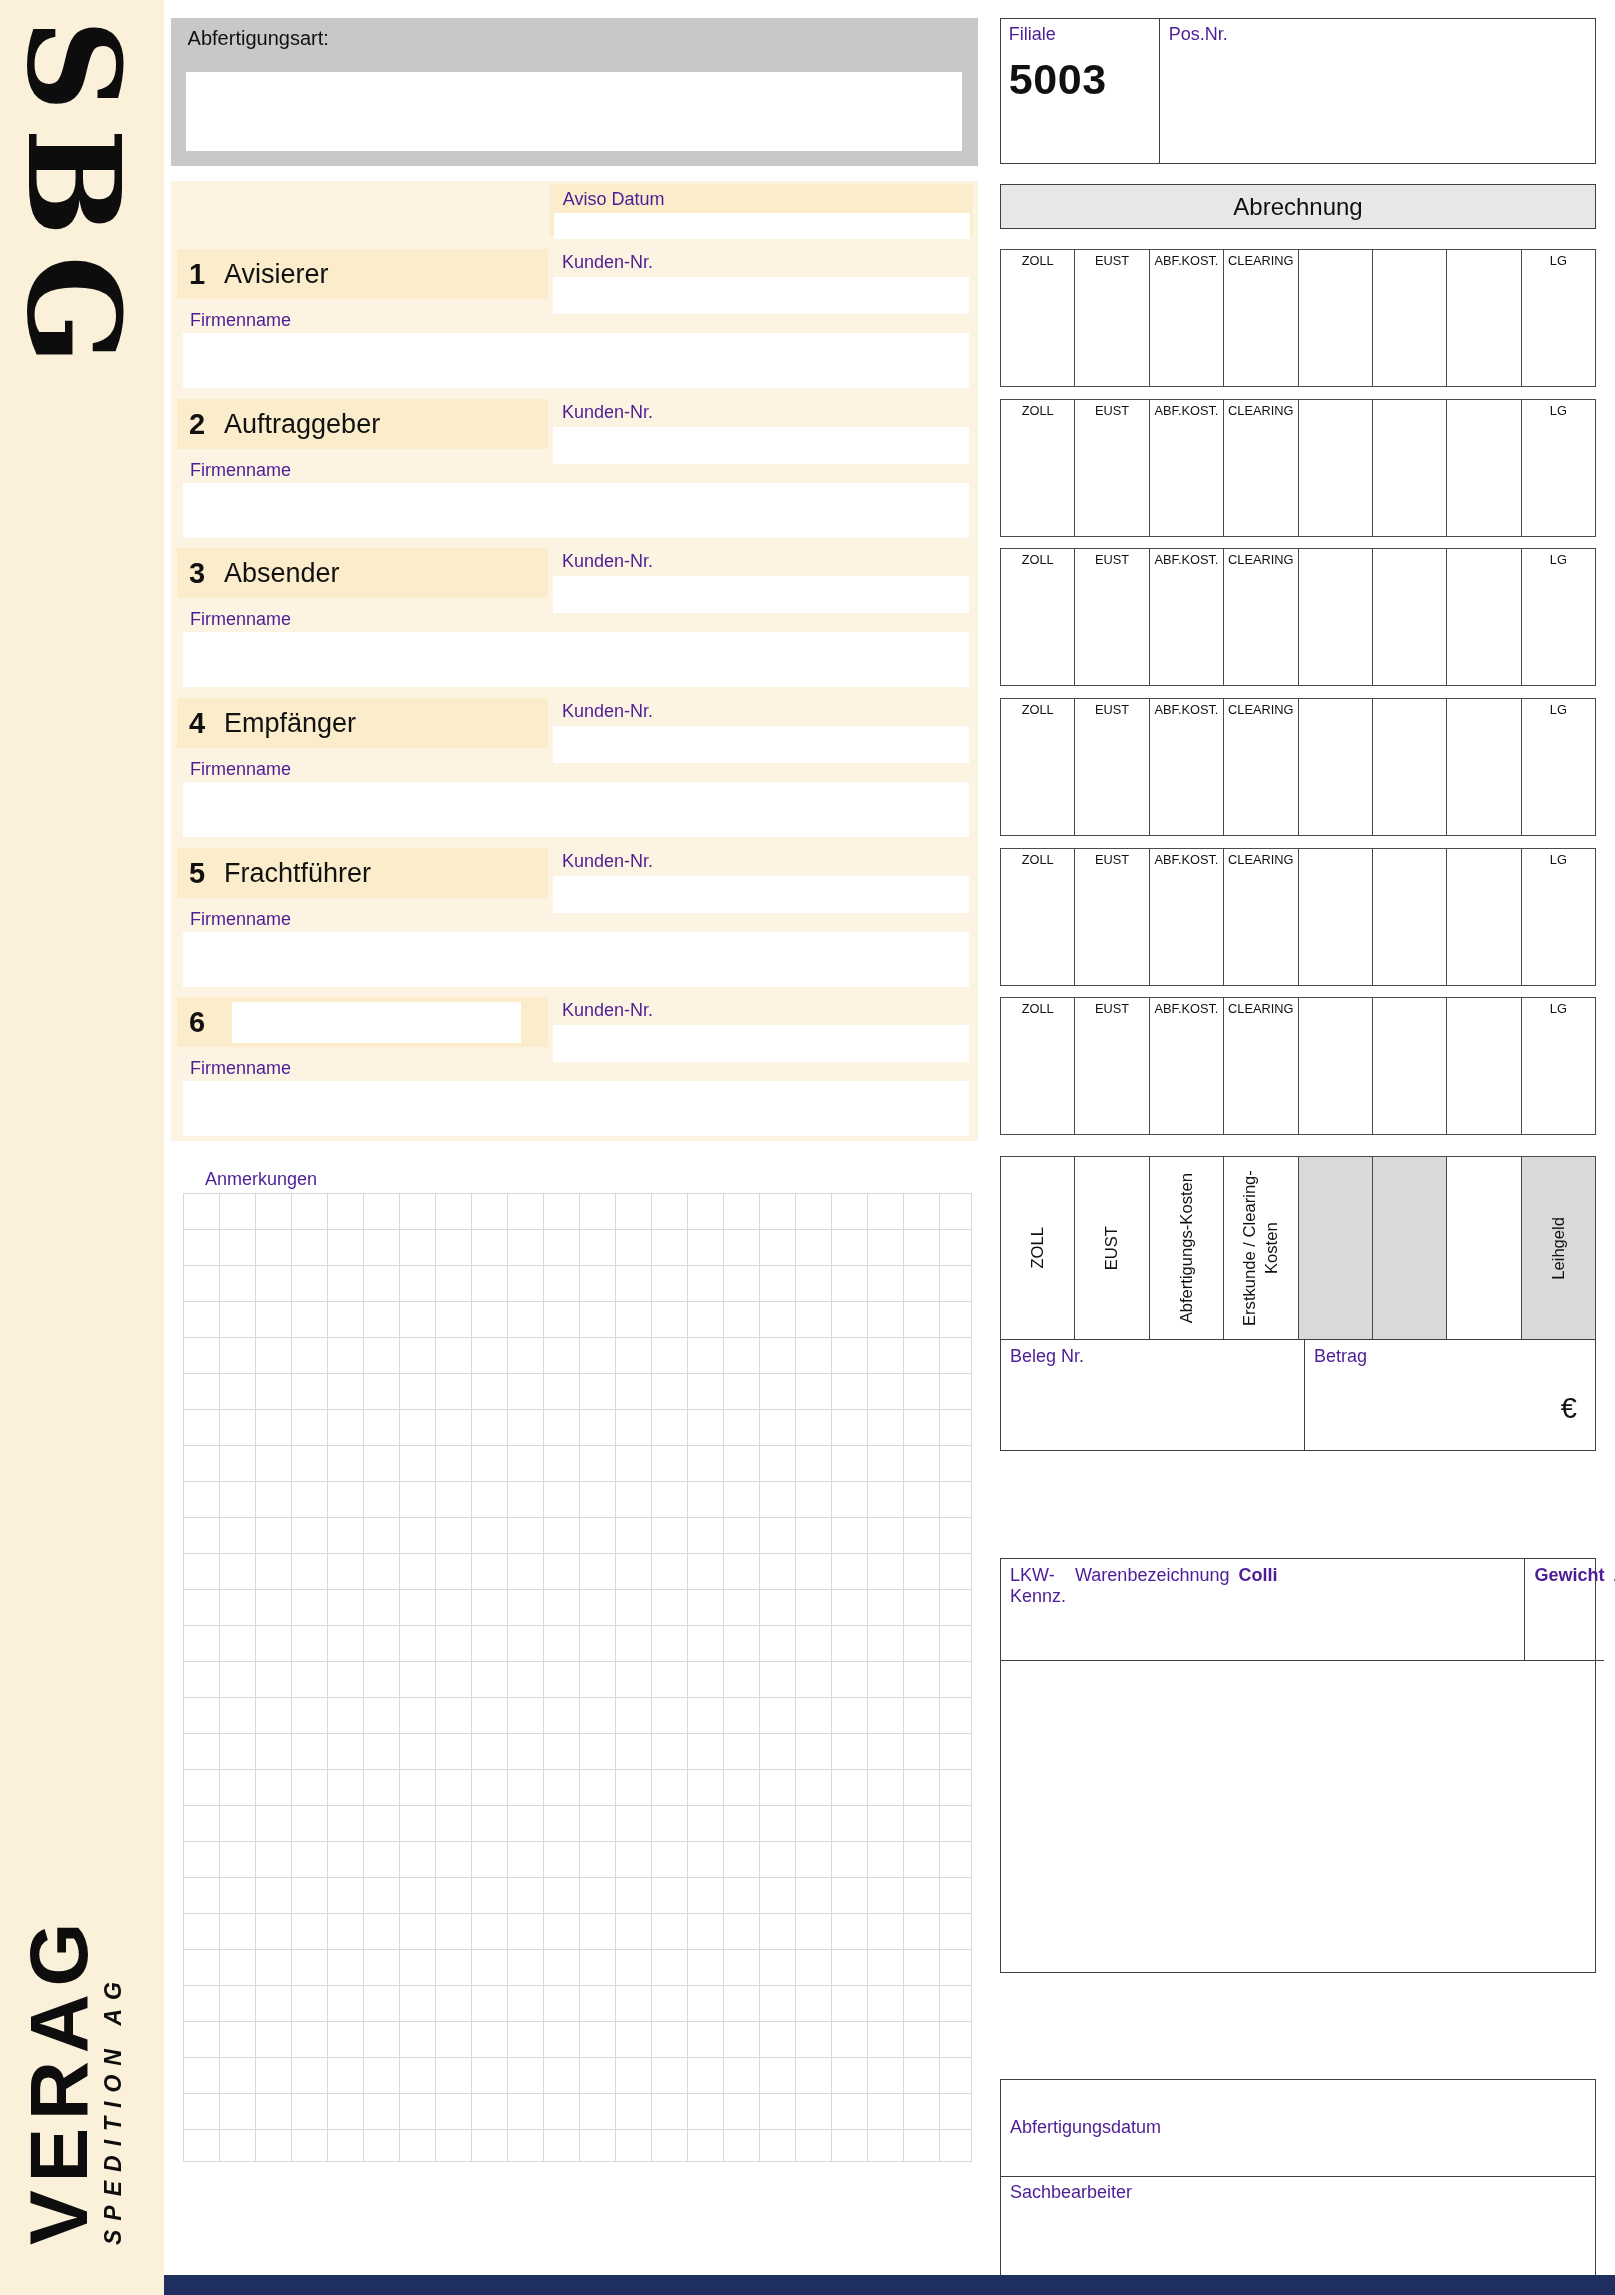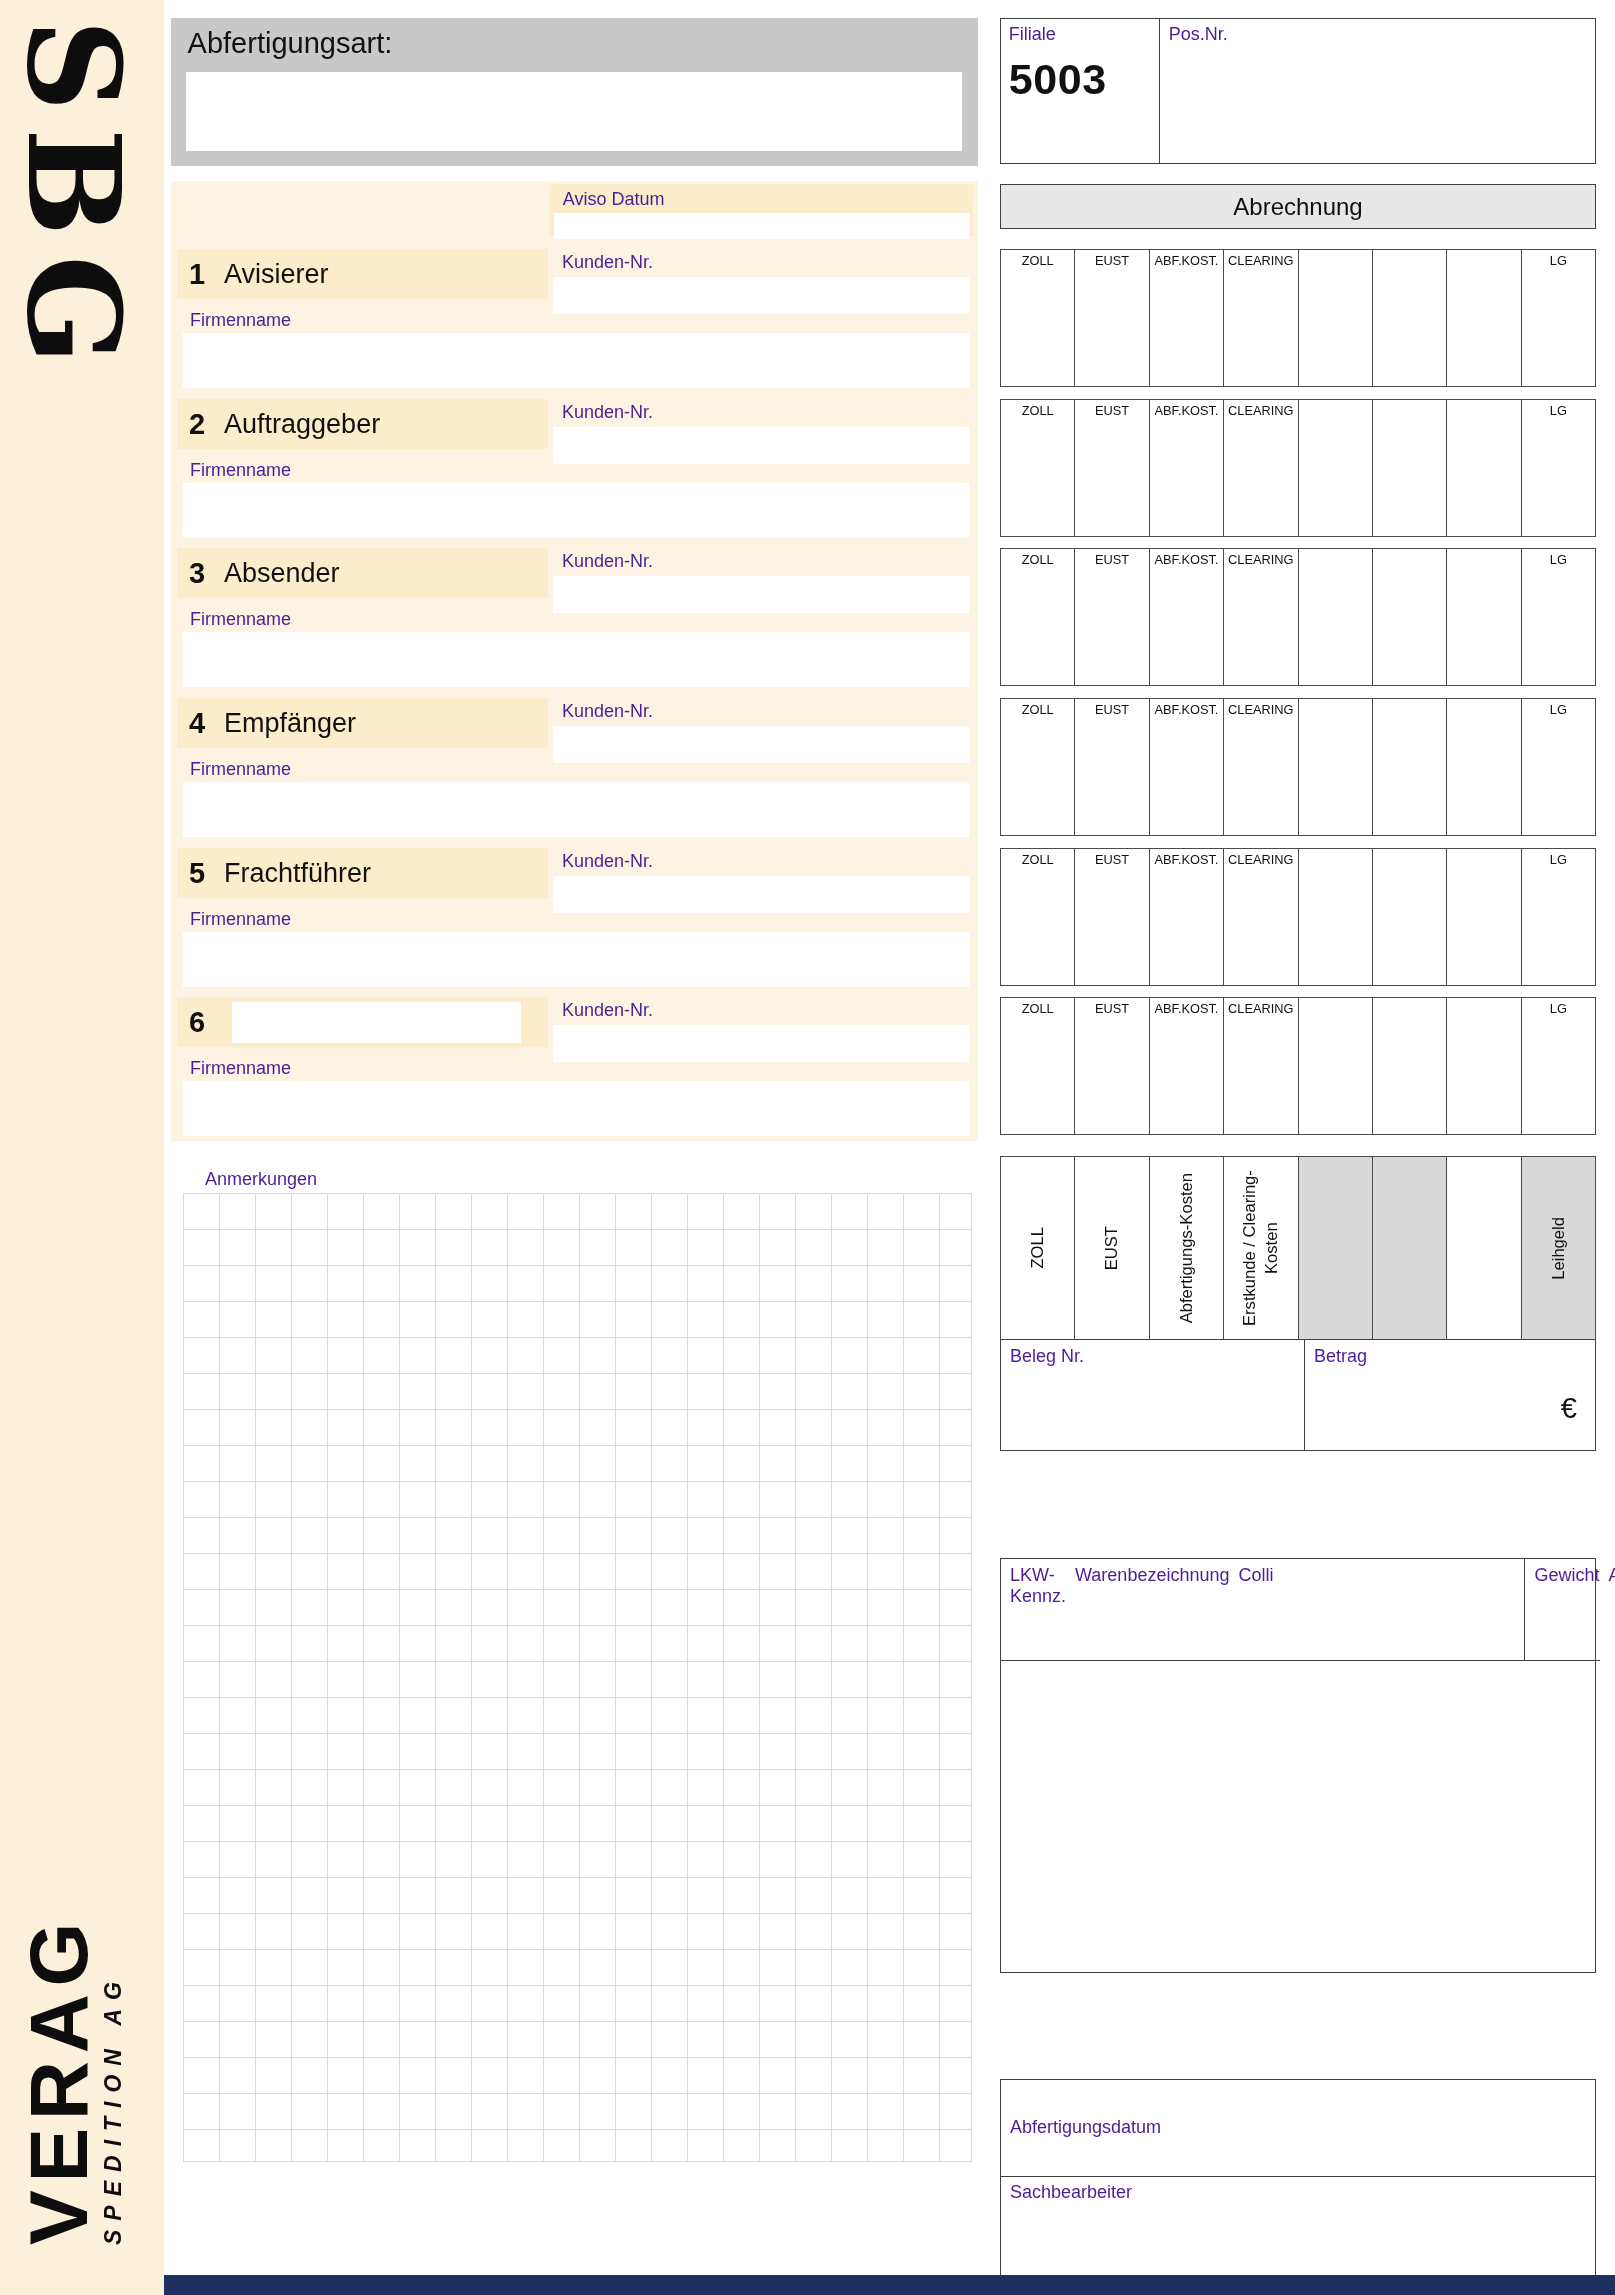--- a/index.html
+++ b/index.html
@@ -9,21 +9,21 @@
   
   #sidebar{position:absolute;left:0;top:0;width:164px;height:2295px;background:#fbf0da;}
   #sbg-logo{position:absolute;left:125px;top:19px;transform:rotate(90deg);transform-origin:0 0;
     font-family:"DejaVu Serif",serif;font-weight:bold;font-size:128px;line-height:102px;letter-spacing:16.6px;color:#0d0d0d;white-space:nowrap;}
   #verag-logo{position:absolute;left:23px;top:2245px;transform:rotate(-90deg);transform-origin:0 0;white-space:nowrap;color:#0d0d0d;}
   #verag-logo .v1{font-size:82px;font-weight:bold;letter-spacing:7.7px;line-height:72px;}
   #verag-logo .v2{font-size:23px;font-weight:bold;font-style:italic;letter-spacing:9px;line-height:37px;}
 
   
   #gray-header{position:absolute;left:171px;top:18px;width:807px;height:148px;background:#c8c8c8;}
-  #gray-header .t{font-size:29px;padding:9px 0 0 16.6px;}
+  #gray-header .t{font-size:20px;padding:9px 0 0 16.6px;}
   #gray-header .inp{position:absolute;left:15.3px;top:54px;width:776px;height:79px;background:#fff;}
 
   
   #filiale-pos{position:absolute;left:1000px;top:18px;width:594px;height:144px;border:1.9px solid #3f3f3f;display:flex;background:#fff;}
   #filiale-pos .fil{width:150px;border-right:1.9px solid #3f3f3f;padding:5.1px 0 0 7.7px;}
   #filiale-pos .filval{font-size:43px;font-weight:bold;margin-top:10.2px;letter-spacing:0.6px;}
   #filiale-pos .pos{flex:1;padding:5.1px 0 0 9px;}
 
   
   #panel{position:absolute;left:171px;top:181px;width:807px;height:960px;background:#fcf3e2;}
@@ -64,21 +64,21 @@
 
   
   #anm-label{position:absolute;left:205px;top:1169px;}
   #anm-grid{position:absolute;left:183px;top:1193px;width:788px;height:968px;
     background-image:linear-gradient(to right,#d8d8d8 1.3px,transparent 1.3px),linear-gradient(to bottom,#d8d8d8 1.3px,transparent 1.3px);
     background-size:36px 36px;border-right:1.3px solid #d8d8d8;border-bottom:1.3px solid #d8d8d8;background-color:#fff;}
 
   
   #lkw{position:absolute;left:1000px;top:1558px;width:594px;height:413px;border:1.9px solid #3f3f3f;background:#fff;display:flex;flex-direction:row;}
   #lkw .lrow{height:102px;border-bottom:1.9px solid #3f3f3f;padding:6.4px 0 0 9px;box-sizing:border-box;}
-  #lkw .lsplit{display:flex;height:102px;border-bottom:1.9px solid #3f3f3f;box-sizing:border-box;}
+  #lkw .lsplit{display:flex;height:102px;border-bottom:1.9px solid #3f3f3f;box-sizing:border-box;font-weight:bold;}
   #lkw .lsplit.last{flex:1;border-bottom:0;gap:44px;}
   #lkw .lhalf{width:296px;border-right:1.9px solid #3f3f3f;padding:6.4px 0 0 9px;box-sizing:border-box;}
   #lkw .lhalf2{flex:1;padding:6.4px 0 0 9px;box-sizing:border-box;}
 
   
   #proc{position:absolute;left:1000px;top:2079px;width:594px;height:196px;border:1.9px solid #3f3f3f;background:#fff;display:flex;flex-direction:column;}
   #proc .p1{height:65px;border-bottom:1.9px solid #3f3f3f;padding:5.1px 0 0 9px;box-sizing:border-box;margin-top:32px;}
   #proc .p2{flex:1;padding:5.1px 0 0 9px;}
 
   

